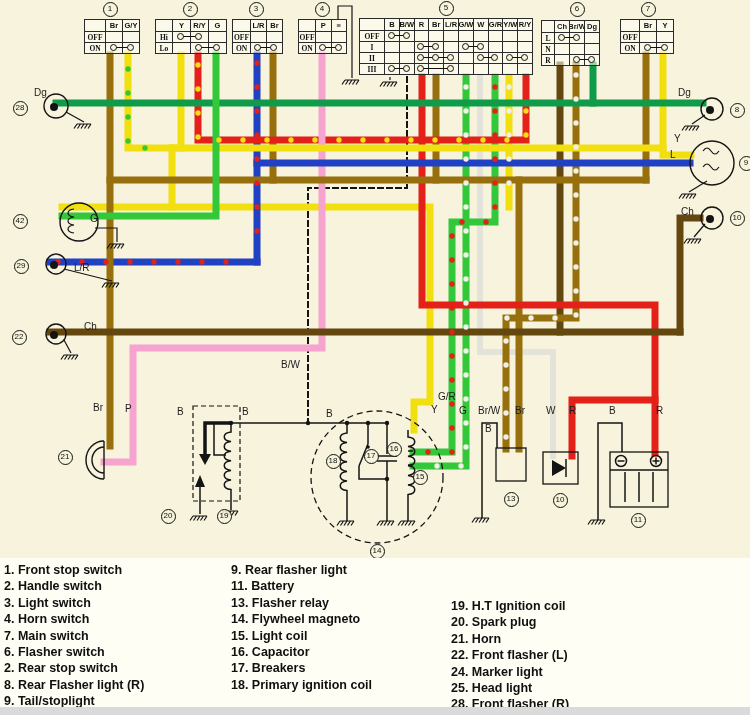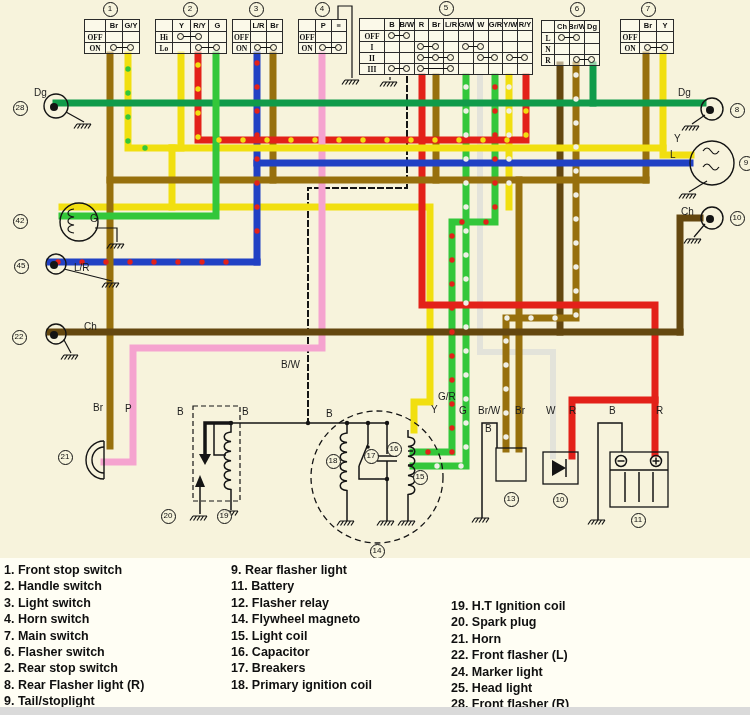--- a/index.html
+++ b/index.html
@@ -565,21 +565,21 @@
       <div class="cnum" style="left: 503.5px; top: 491.5px;">13</div>
       <div class="cnum" style="left: 369.5px; top: 543.5px;">14</div>
       <div class="cnum" style="left: 412.5px; top: 469.5px;">15</div>
       <div class="cnum" style="left: 386.5px; top: 441.5px;">16</div>
       <div class="cnum" style="left: 363.5px; top: 448.5px;">17</div>
       <div class="cnum" style="left: 325.5px; top: 453.5px; text-align: center;">18</div>
       <div class="cnum" style="left: 216.5px; top: 508.5px;">19</div>
       <div class="cnum" style="left: 160.5px; top: 508.5px;">20</div>
       <div class="cnum" style="left: 57.5px; top: 449.5px;">21</div>
       <div class="cnum" style="left: 11.5px; top: 329.5px;">22</div>
-      <div class="cnum" style="left: 13.5px; top: 258.5px;">45</div>
+      <div class="cnum" style="left: 13.5px; top: 258.5px;">29</div>
       <div class="cnum" style="left: 12.5px; top: 213.5px;">42</div>
       <div class="cnum" style="left: 12.5px; top: 100.5px;">28</div>
     </div>
   <div id="labels-layer">
       <div class="wlabel" style="left: 34px; top: 88px;">Dg</div>
       <div class="wlabel" style="left: 678px; top: 88px;">Dg</div>
       <div class="wlabel" style="left: 674px; top: 134px;">Y</div>
       <div class="wlabel" style="left: 670px; top: 150px;">L</div>
       <div class="wlabel" style="left: 90px; top: 214px;">G</div>
       <div class="wlabel" style="left: 74px; top: 263px;">L/R</div>
@@ -611,21 +611,21 @@
         <div class="legitem">4. Horn switch</div>
         <div class="legitem">7. Main switch</div>
         <div class="legitem">6. Flasher switch</div>
         <div class="legitem">2. Rear stop switch</div>
         <div class="legitem">8. Rear Flasher light (R)</div>
         <div class="legitem">9. Tail/stoplight</div>
       </div>
       <div class="legcol" style="left: 231px;">
         <div class="legitem">9. Rear flasher light</div>
         <div class="legitem">11. Battery</div>
-        <div class="legitem">12. Flasher relay</div>
+        <div class="legitem">13. Flasher relay</div>
         <div class="legitem">14. Flywheel magneto</div>
         <div class="legitem">15. Light coil</div>
         <div class="legitem">16. Capacitor</div>
         <div class="legitem">17. Breakers</div>
         <div class="legitem">18. Primary ignition coil</div>
       </div>
       <div class="legcol" style="left: 451px; margin-top: 36px;">
         <div class="legitem">19. H.T Ignition coil</div>
         <div class="legitem">20. Spark plug</div>
         <div class="legitem">21. Horn</div>

